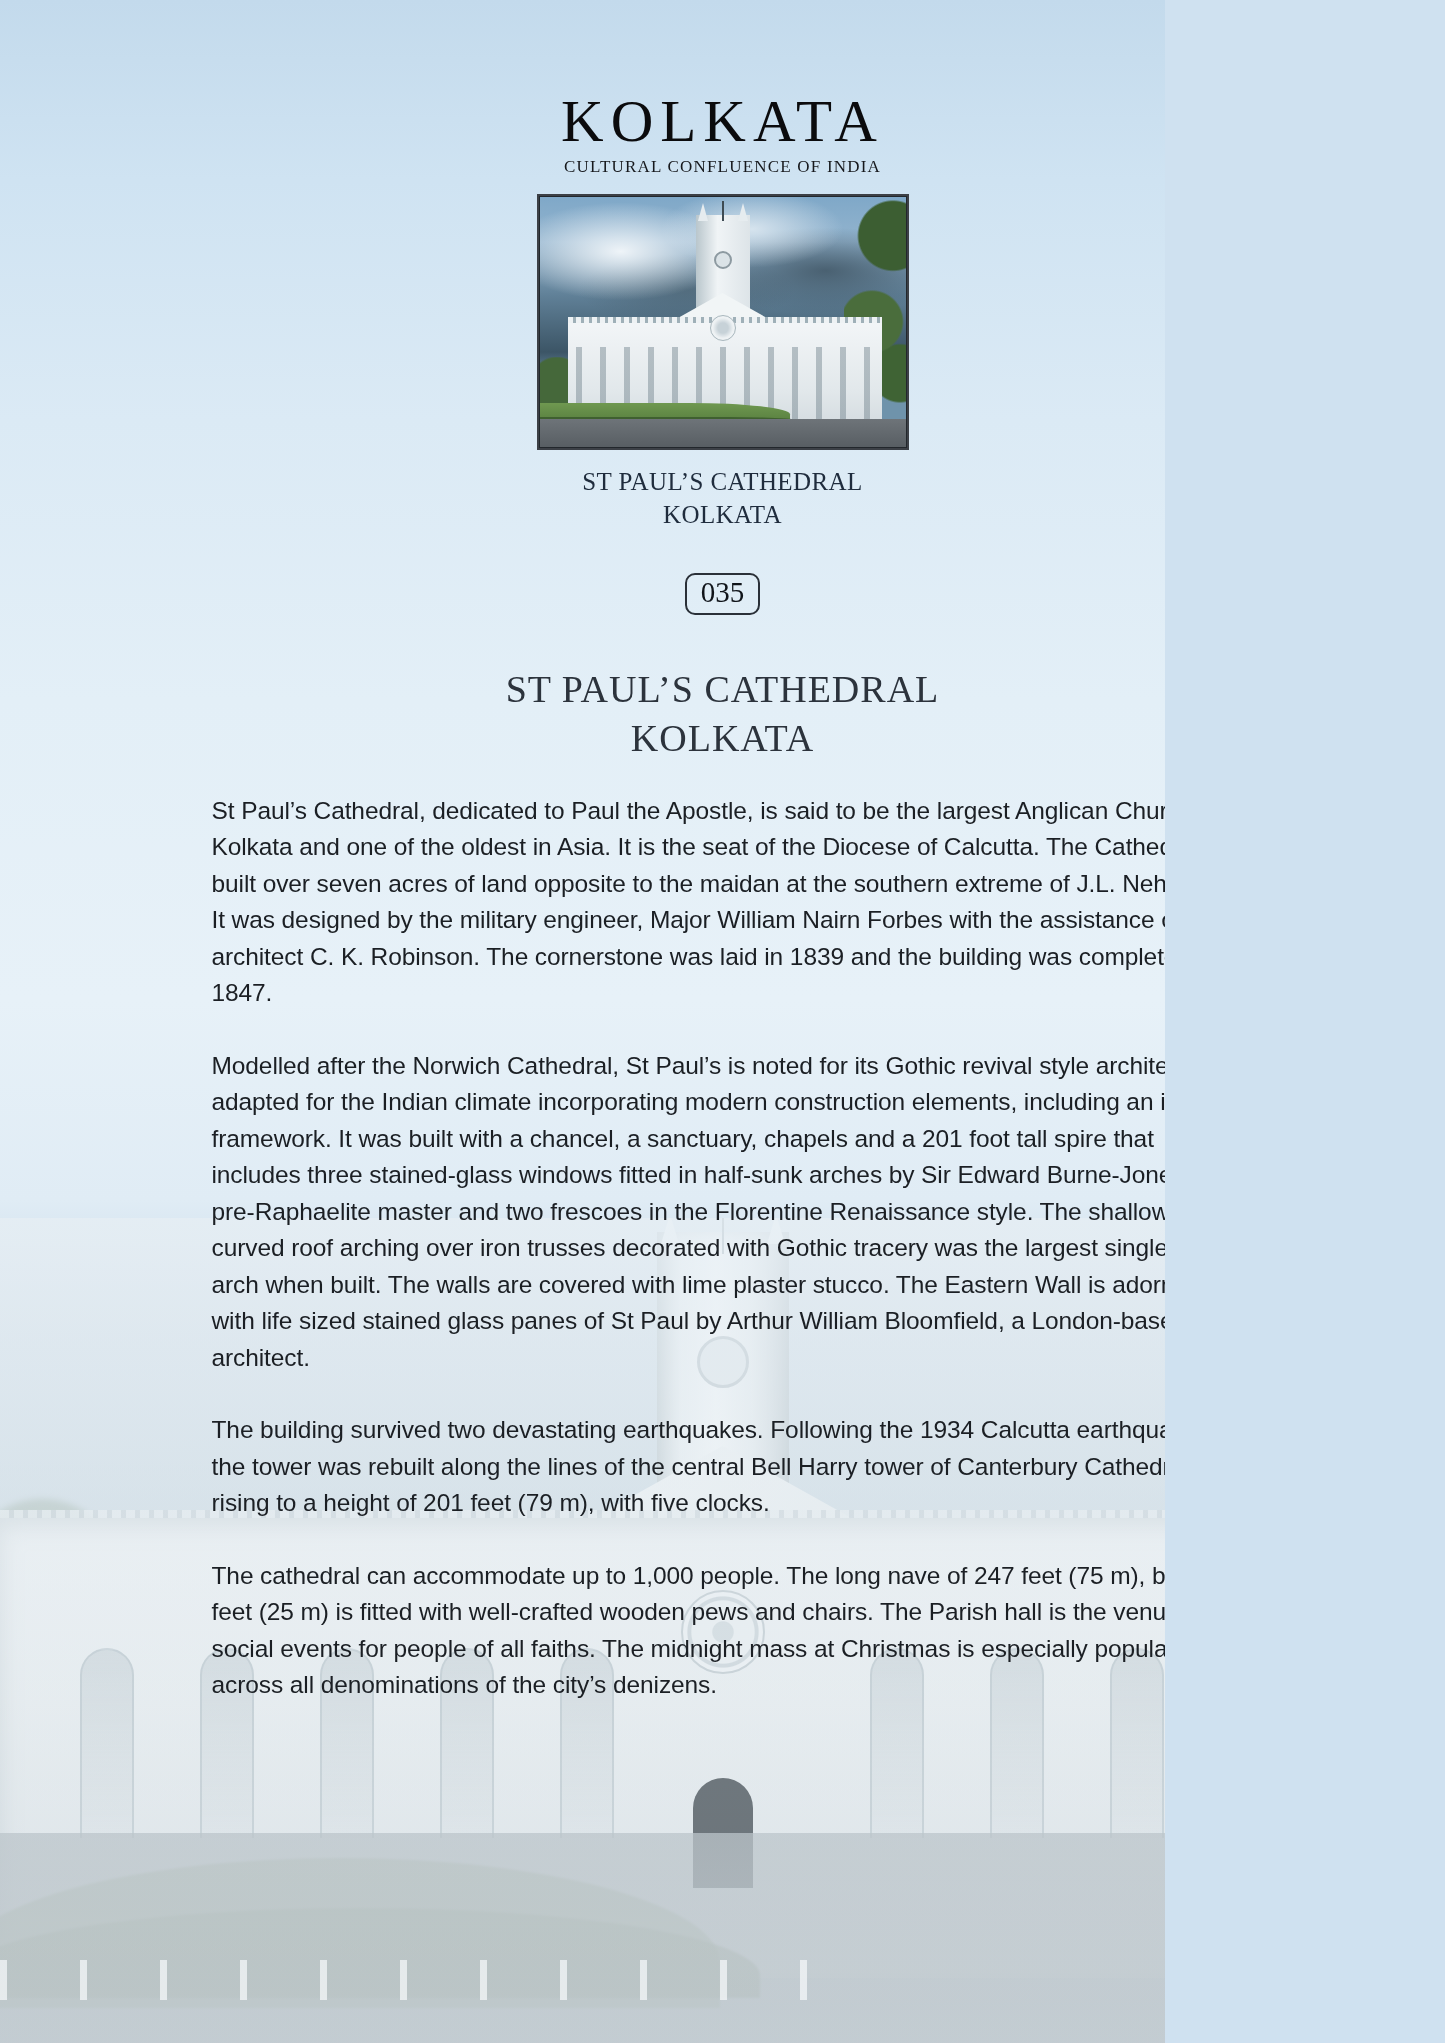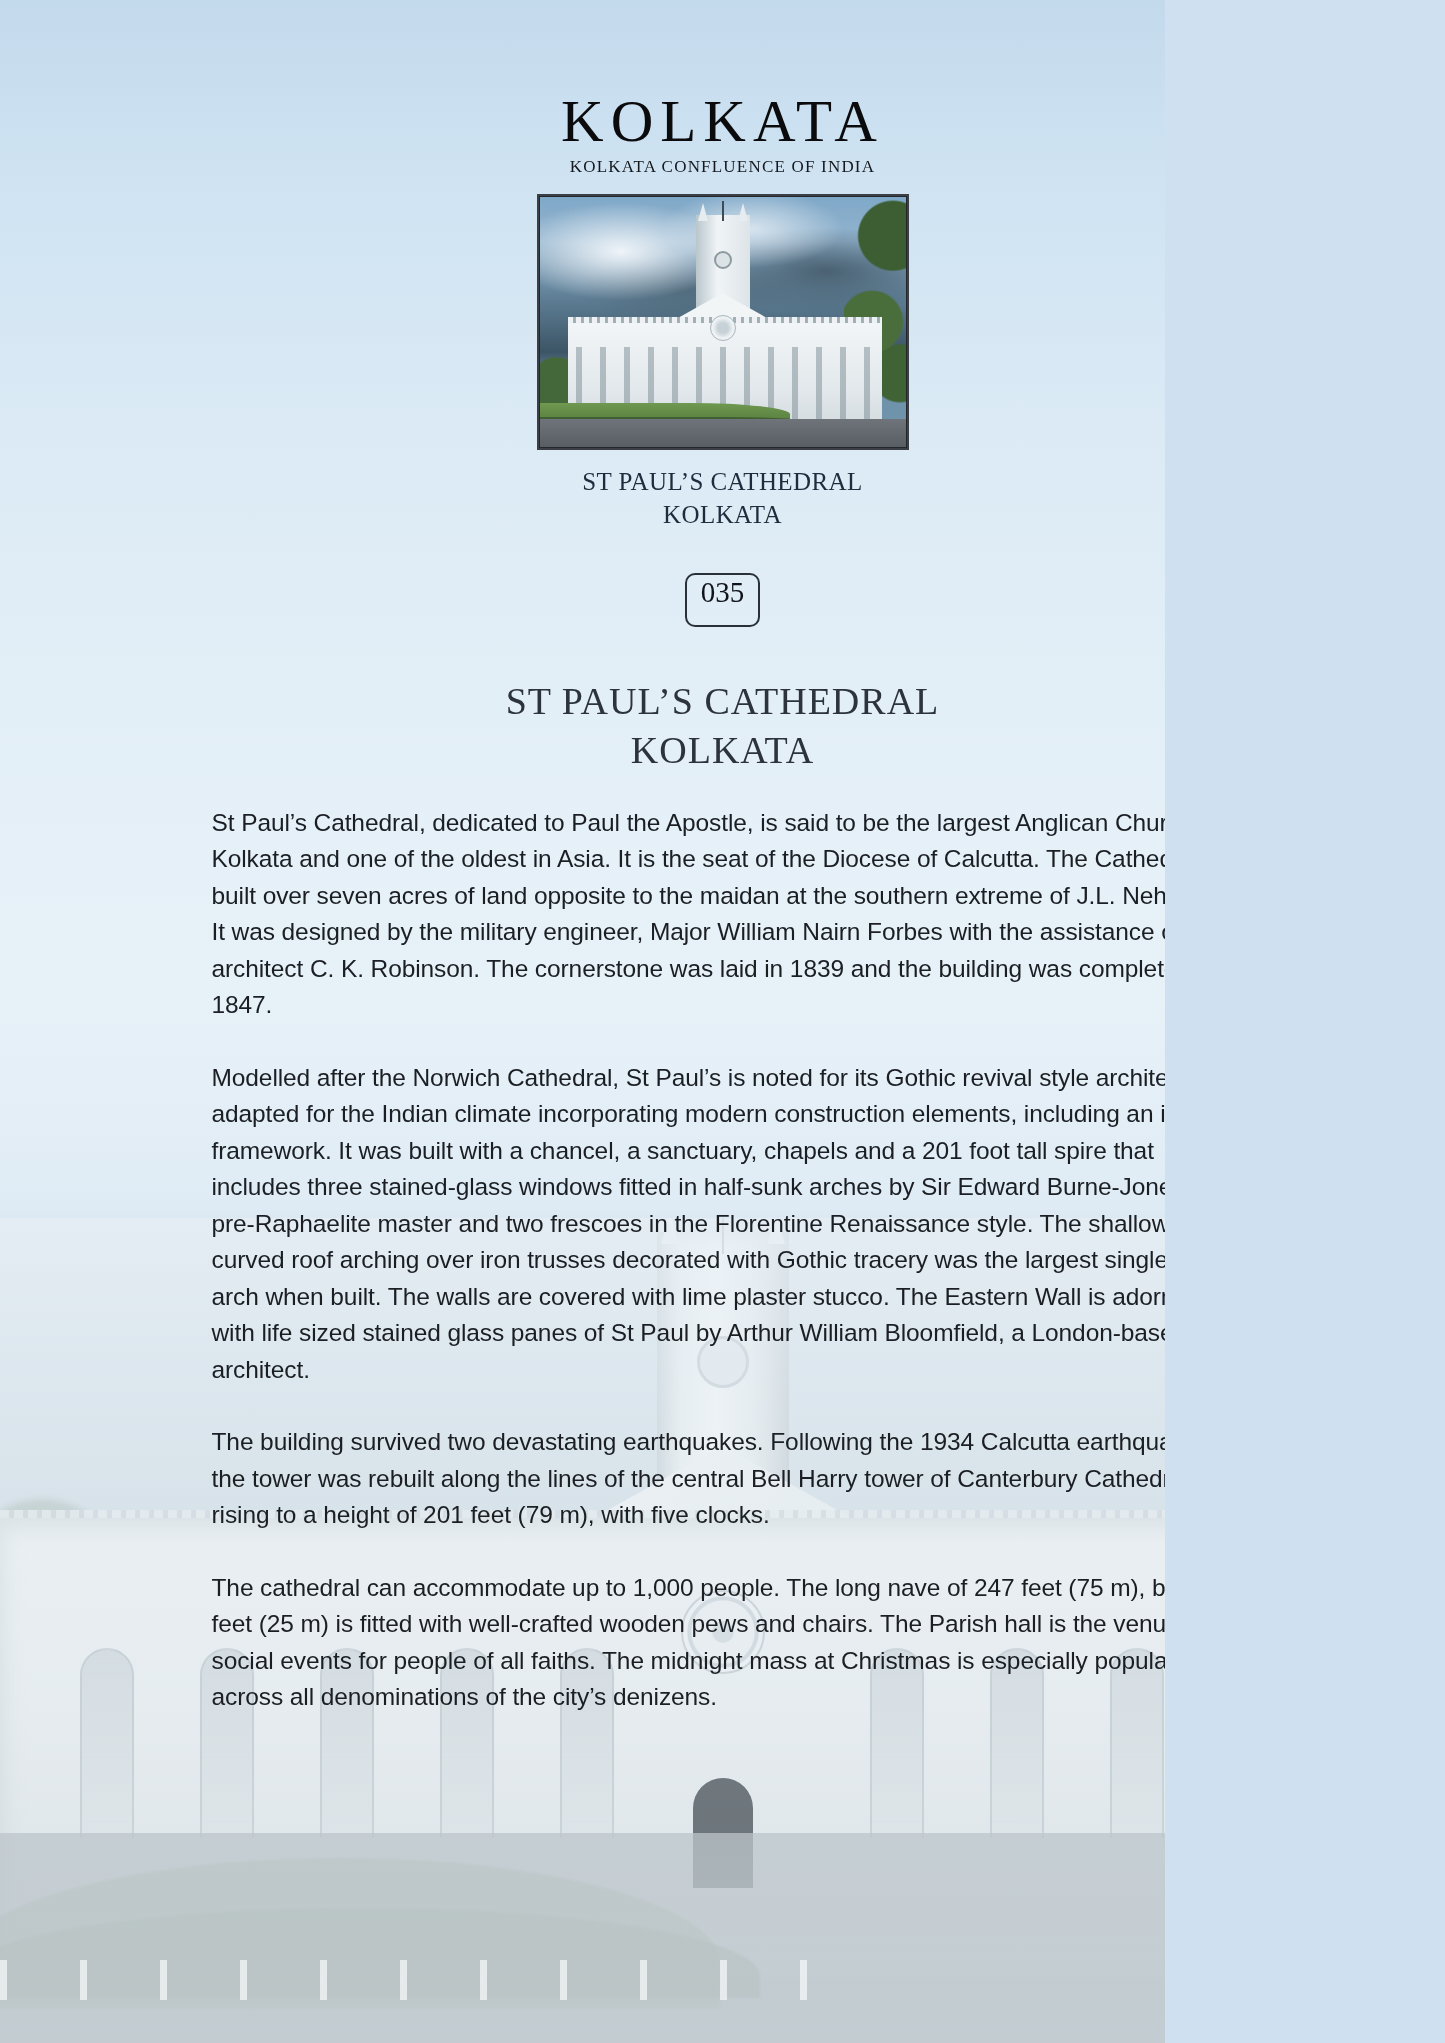--- a/index.html
+++ b/index.html
@@ -339,21 +339,21 @@
   }
 
   .badge-row { text-align: center; margin-top: 42px; }
   .badge {
     display: inline-block;
     font-family: "Liberation Serif", serif;
     font-size: 29px;
     color: #10141a;
     border: 2px solid #2a3038;
     border-radius: 10px;
-    padding: 1px 14px 16px 14px;
+    padding: 1px 14px 4px 14px;
     line-height: 1.15;
   }
 
   .heading {
     text-align: center;
     font-family: "Liberation Serif", serif;
     font-size: 38px;
     line-height: 1.28;
     color: #2c333c;
     margin-top: 50px;
@@ -411,21 +411,21 @@
     <div class="hedge-r"></div>
     <div class="drive"></div>
     <div class="posts"></div>
     <div class="veil"></div>
   </div>
 
   <div id="content">
 
     <div class="masthead">
       <div class="masthead-title">KOLKATA</div>
-      <div class="masthead-sub">KOLKATA CONFLUENCE OF INDIA</div>
+      <div class="masthead-sub">CULTURAL CONFLUENCE OF INDIA</div>
     </div>
 
     <div class="thumb-wrap">
       <div class="thumb">
         <div class="t-clouds"></div>
         <div class="t-trees"></div>
         <div class="t-tree-l"></div>
         <div class="t-tower">
           <div class="t-spire"></div>
           <div class="t-pin" style="left:2px;"></div>

